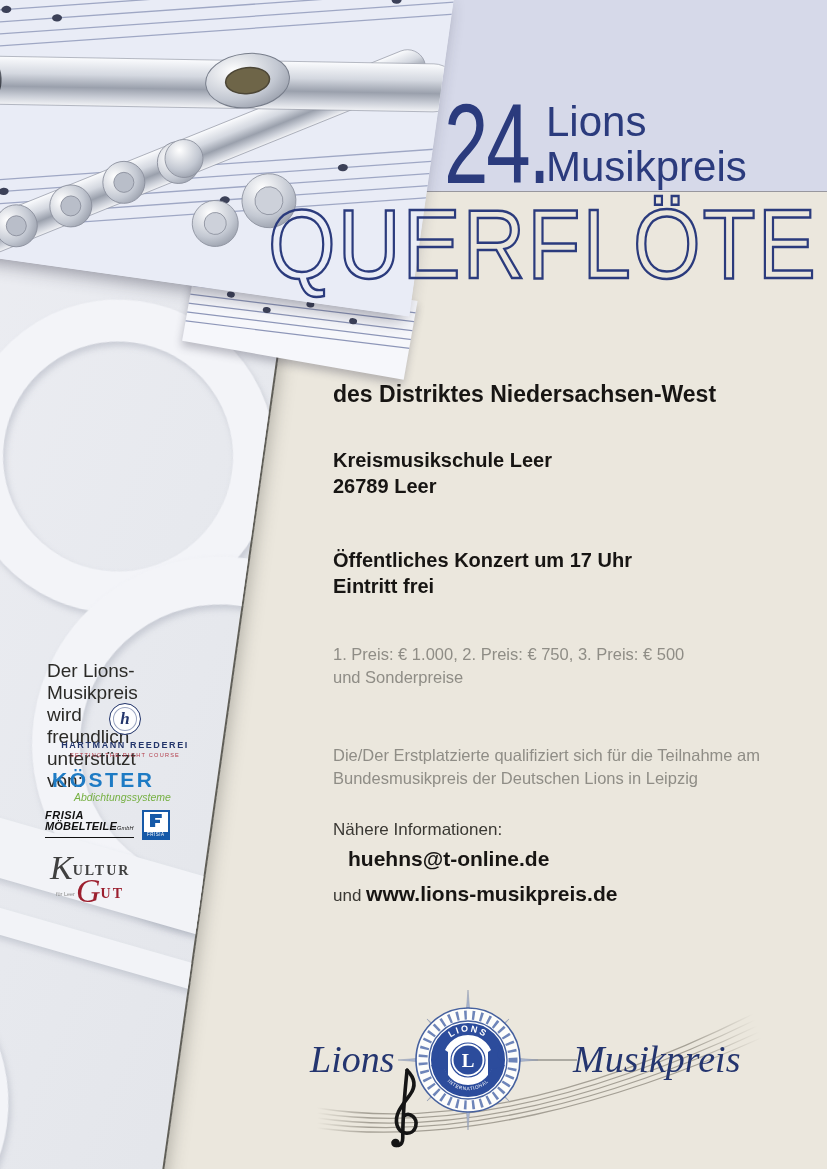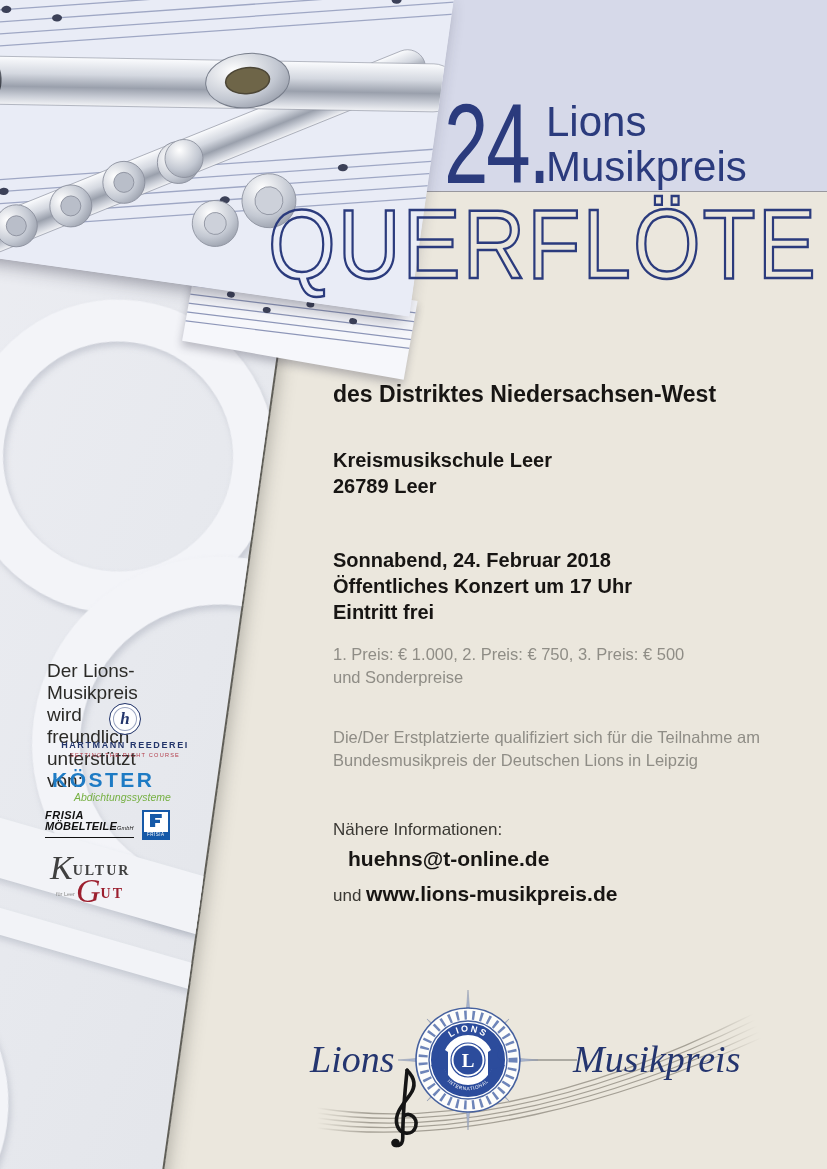--- a/index.html
+++ b/index.html
@@ -32,21 +32,21 @@
   .instrument{position:absolute;left:268px;top:188px;z-index:5;
               font-size:87px;letter-spacing:2px;font-weight:400;color:#2b3b7d;
               -webkit-text-stroke:2.2px #2b3b7d;-webkit-text-fill-color:transparent;
               transform:scaleY(1.13);transform-origin:0 0;white-space:nowrap;}
   
   .content{position:absolute;left:333px;top:0;width:470px;z-index:7;color:#171513;}
   .subtitle{position:absolute;left:0;top:381px;font-size:23px;font-weight:bold;white-space:nowrap;}
   .venue{position:absolute;left:0;top:447px;font-size:20px;font-weight:bold;line-height:26px;}
   .event{position:absolute;left:0;top:547px;font-size:20px;font-weight:bold;line-height:26px;}
   .prizes{position:absolute;left:0;top:643px;font-size:16.5px;line-height:23px;color:#8f8d86;}
-  .qualif{position:absolute;left:0;top:726px;font-size:16.5px;line-height:23px;color:#8f8d86;}
+  .qualif{position:absolute;left:0;top:744px;font-size:16.5px;line-height:23px;color:#8f8d86;}
   .contact-heading{position:absolute;left:0;top:820px;font-size:17px;color:#3a3833;}
   .contact-email{position:absolute;left:0;top:847px;font-size:21px;font-weight:bold;margin-left:15px;}
   .contact-web{position:absolute;left:0;top:882px;font-size:17px;color:#3a3833;}
   .contact-web b{font-size:21px;color:#171513;}
   
   .sponsors{position:absolute;left:0;top:0;z-index:7;}
   .sp-heading{position:absolute;left:47px;top:660px;font-size:19px;line-height:22px;color:#2b2a27;}
   .hartmann{position:absolute;left:40px;top:703px;width:170px;text-align:center;}
   .hart-emblem{width:30px;height:30px;margin:0 auto;border:1.5px solid #23356b;border-radius:50%;
                background:#fdfdfe;display:flex;align-items:center;justify-content:center;
@@ -208,21 +208,20 @@
   </div>
   <div class="instrument">QUERFLÖTE</div>
 
   <div class="content">
     <div class="subtitle">des Distriktes Niedersachsen-West</div>
     <div class="venue">
       <div>Kreismusikschule Leer</div>
       <div>26789 Leer</div>
     </div>
     <div class="event">
-      <div>Sonnabend, 24. Februar 2018</div>
       <div>Öffentliches Konzert um 17 Uhr</div>
       <div>Eintritt frei</div>
     </div>
     <div class="prizes">
       <div>1. Preis: € 1.000, 2. Preis: € 750, 3. Preis: € 500</div>
       <div>und Sonderpreise</div>
     </div>
     <div class="qualif">
       <div>Die/Der Erstplatzierte qualifiziert sich für die Teilnahme am</div>
       <div>Bundesmusikpreis der Deutschen Lions in Leipzig</div>

